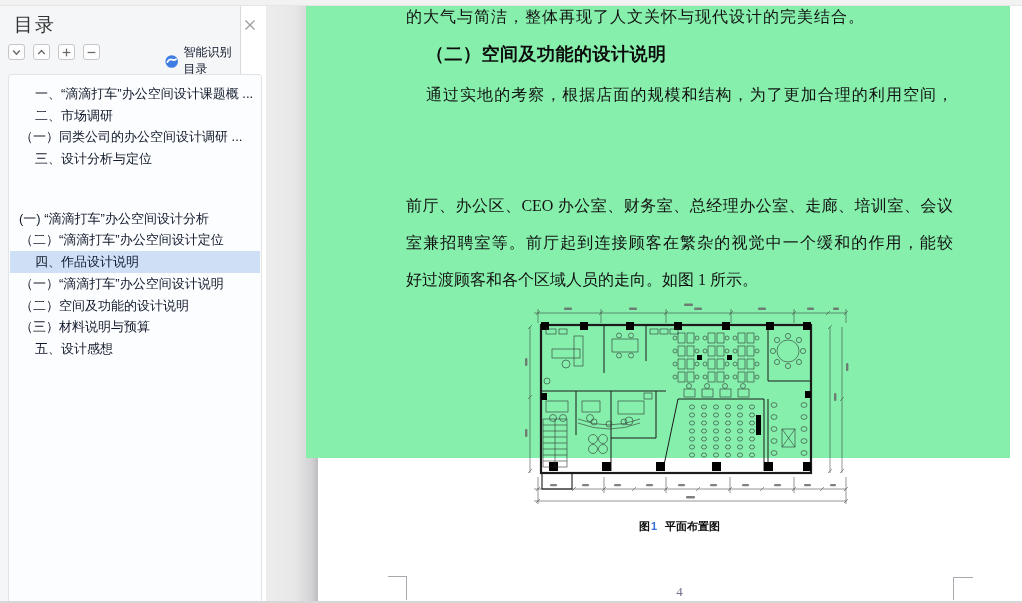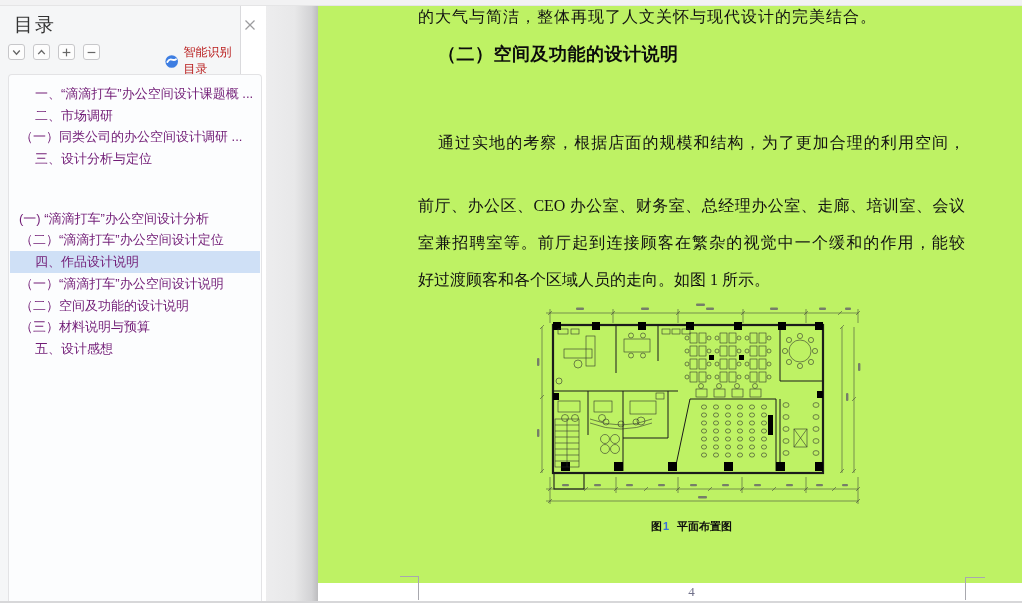--- a/index.html
+++ b/index.html
@@ -19,45 +19,45 @@
 
   
   .sidebar{position:absolute;left:0;top:0;width:241px;height:603px;
     background:#f5f6f7;border-right:1px solid #dadadd;box-sizing:border-box;z-index:6;}
   .sb-title{position:absolute;left:14px;top:12px;font-size:19px;color:#333;font-weight:500;letter-spacing:2px;}
   .sb-close{position:absolute;left:242px;top:17px;width:16px;height:16px;cursor:pointer;}
   .sb-tools{position:absolute;left:8px;top:44px;display:flex;gap:8px;}
   .tool-btn{width:17px;height:16px;border:1px solid #c7c7ca;border-radius:3px;background:#fdfdfd;
     display:flex;align-items:center;justify-content:center;cursor:pointer;box-sizing:border-box;}
   .ai-btn{position:absolute;left:165px;top:44px;display:flex;align-items:center;gap:5px;cursor:pointer;}
-  .ai-label{font-size:12px;color:#b91c1c;}
+  .ai-label{font-size:12px;color:#0f172a;}
 
   .panel{position:absolute;left:8px;top:74px;width:254px;height:529px;
     background:#fcfdfe;border:1px solid #e3e3e5;border-bottom:none;
     border-radius:4px 4px 0 0;box-sizing:border-box;overflow:hidden;}
   .toc{position:absolute;left:1px;top:8px;width:250px;}
-  .toc-row{height:21.7px;line-height:21.7px;font-size:13px;color:#701a75;
+  .toc-row{height:21.7px;line-height:21.7px;font-size:13px;color:#0f172a;
     white-space:nowrap;overflow:hidden;padding-left:25px;cursor:pointer;}
   .toc-row.lvl2{padding-left:10px;}
   .toc-row.lvl2h{padding-left:9px;margin-top:38px;}
   .toc-row.active{background:#cfe0f6;}
 
   
   .gutter{position:absolute;left:266px;top:0;width:52px;height:603px;
     background:linear-gradient(90deg,#ededee 0%,#e8e8e9 55%,#d2d2d4 88%,#bcbcbe 100%);z-index:1;}
-  .page{position:absolute;left:318px;top:0;width:704px;height:583px;background:#bef264;z-index:2;}
+  .page{position:absolute;left:306px;top:0;width:704px;height:458px;background:#86efac;z-index:2;}
 
   .doc-text{position:absolute;font-family:"Liberation Serif","DejaVu Serif",serif;color:#121212;}
   .lead{left:100px;top:6px;width:470px;font-size:16px;line-height:22px;letter-spacing:1px;white-space:nowrap;}
   .heading{left:120px;top:42px;font-size:18px;line-height:24px;font-weight:bold;
     font-family:"Liberation Sans",sans-serif;color:#0c0c0c;letter-spacing:0.5px;white-space:nowrap;}
   .pline{left:100px;width:547px;font-size:16px;line-height:22px;height:22px;}
   .jl{text-align:justify;text-align-last:justify;}
   .indent{padding-left:20px;width:527px;}
-  .pl0{top:84px;margin-top:48px;}.pl1{top:121px;}.pl2{top:158px;}.pl3{top:195px;}.pl4{top:232px;}.pl5{top:269px;}
+  .pl0{top:84px;}.pl1{top:121px;}.pl2{top:158px;}.pl3{top:195px;}.pl4{top:232px;}.pl5{top:269px;}
 
   .figure{position:absolute;left:210px;top:303px;width:344px;height:213px;}
   .caption{position:absolute;left:100px;top:519px;width:547px;text-align:center;
     font-size:11px;font-weight:bold;color:#0c0c0c;font-family:"Liberation Sans",sans-serif;}
   .cap-num{color:#3a6fd8;padding:0 1px;}
   .cap-title{margin-left:7px;}
   .pagenum{position:absolute;left:100px;top:584px;width:547px;text-align:center;
     font-size:13px;color:#70708a;font-family:"Liberation Serif",serif;}
 
   .cmark{position:absolute;background:#a8a8ae;}

